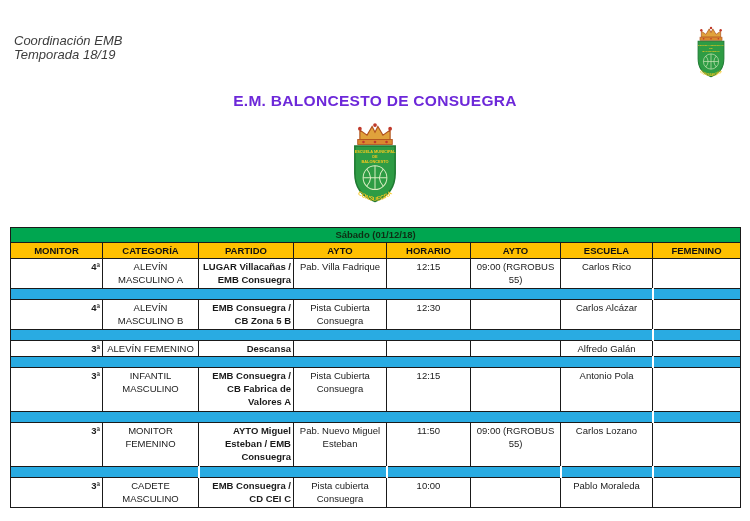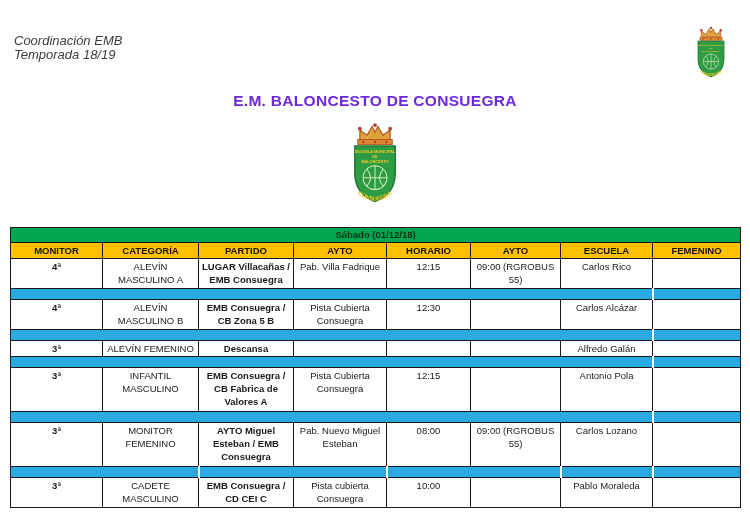--- a/index.html
+++ b/index.html
@@ -66,21 +66,21 @@
   }
   .sep-row td{
     background:var(--blue_separator);
     height:8px;
     padding:0;
     border-top:1px solid var(--border_dark);
     border-bottom:1px solid var(--border_dark);
   }
   .sep-row td + td{border-left:2px solid #ffffff;}
   .data-row td:nth-child(1),
-  .data-row td:nth-child(3){font-weight:bold;}
+  .data-row td:nth-child(3){font-weight:bold;text-align:right;}
   .h-two{height:27px;}
   .h-one{height:13px;}
   .h-three{height:41px;}
 </style>
 </head>
 <body>
 
 <svg width="0" height="0" style="position:absolute" aria-hidden="true">
   <symbol id="crest" viewBox="0 0 100 132">
     <g>
@@ -212,21 +212,21 @@
   <tr class="sep-row">
     <td colspan="7"></td>
     <td></td>
   </tr>
 
   <tr class="data-row">
     <td class="h-three">3ª</td>
     <td>MONITOR FEMENINO</td>
     <td>AYTO Miguel Esteban / EMB Consuegra</td>
     <td>Pab. Nuevo Miguel Esteban</td>
-    <td>08:00</td>
+    <td>11:50</td>
     <td>09:00 (RGROBUS 55)</td>
     <td>Carlos Lozano</td>
     <td></td>
   </tr>
   <tr class="sep-row">
     <td colspan="2"></td>
     <td colspan="2"></td>
     <td colspan="2"></td>
     <td></td>
     <td></td>

